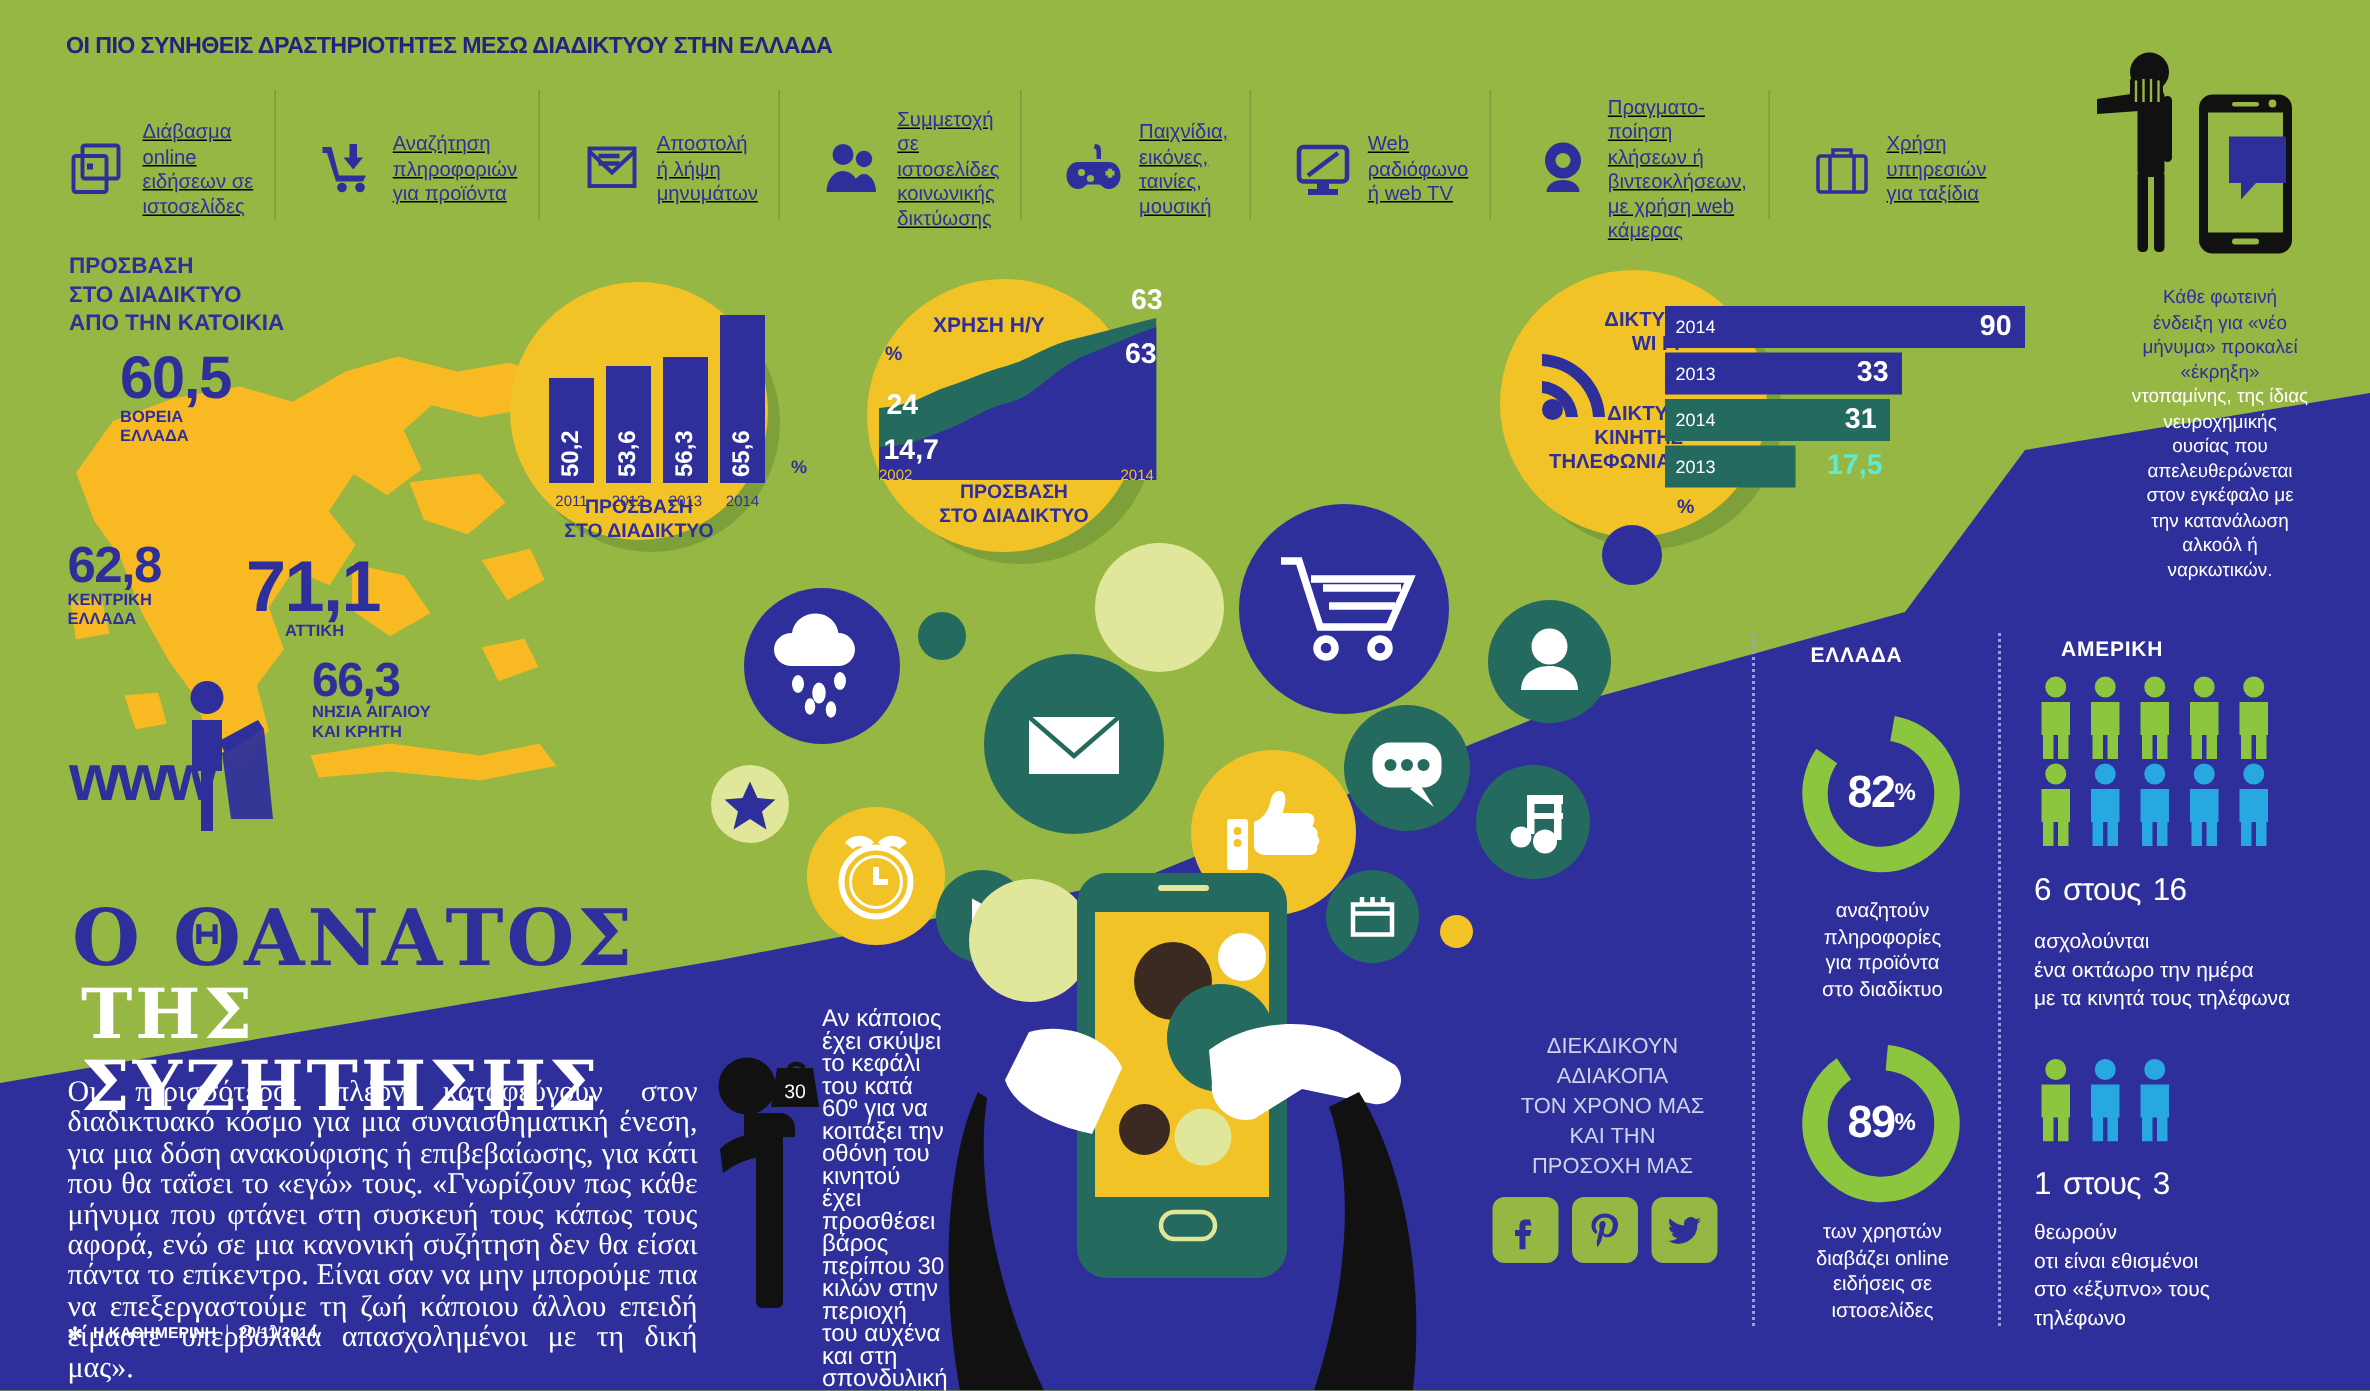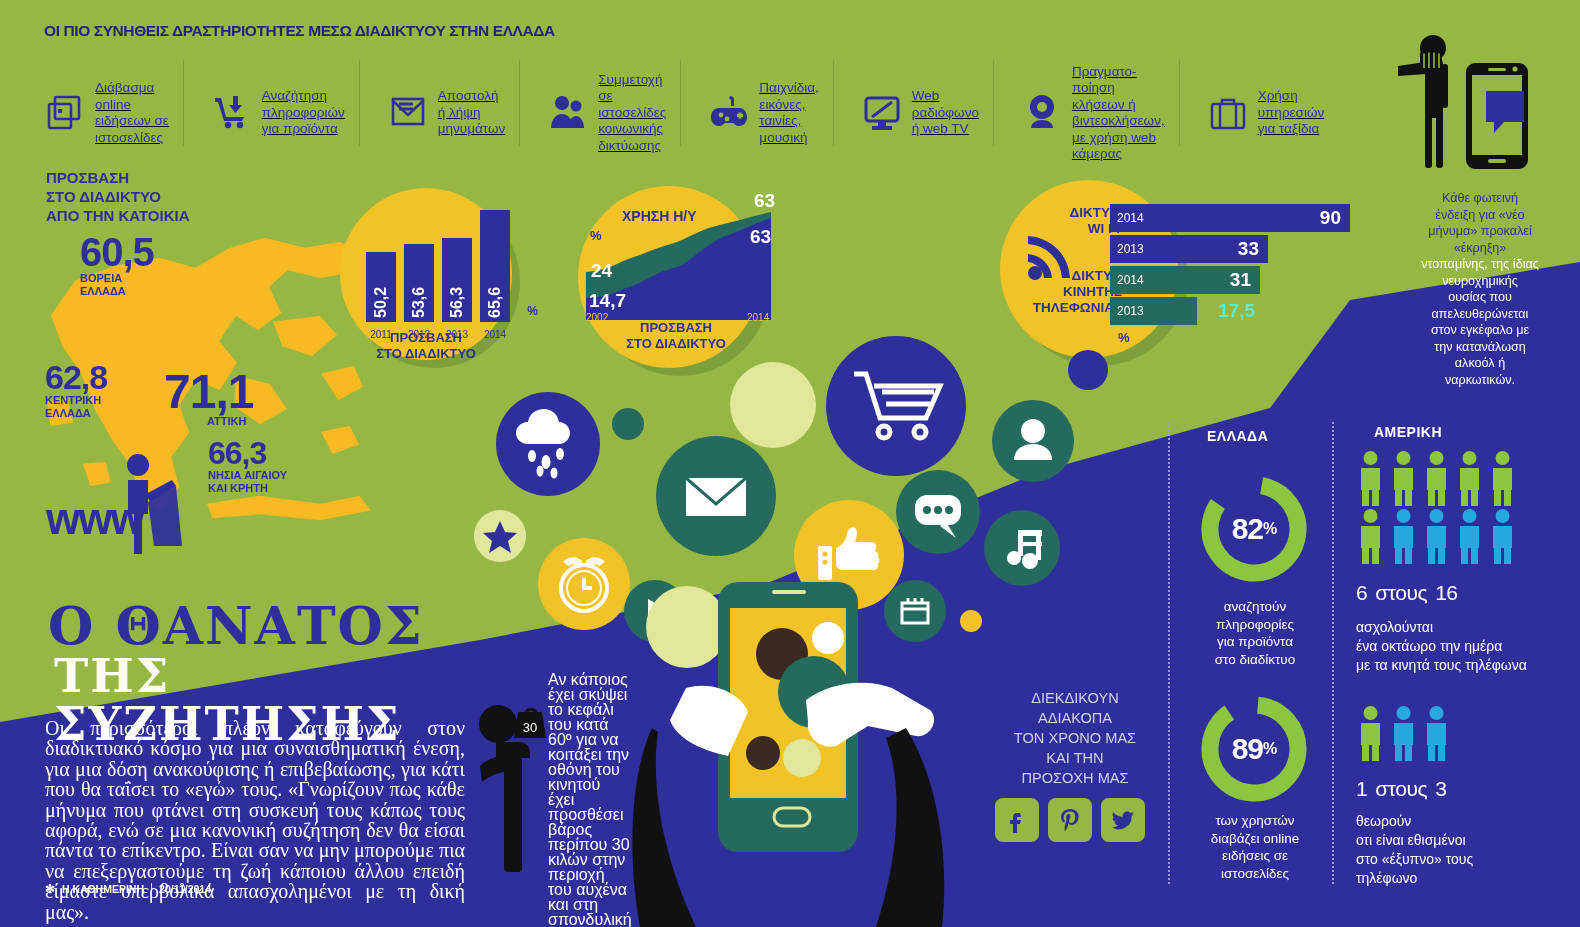--- a/index.html
+++ b/index.html
@@ -331,21 +331,21 @@
     </svg>
   </div>
 
   <div class="mapstat" style="left:80px; top:232px;">
     <div class="num" style="font-size:40px; line-height:40px;">60,5</div>
     <div class="lbl">ΒΟΡΕΙΑ
 ΕΛΛΑΔΑ</div>
   </div>
   <div class="mapstat" style="left:164px; top:325px;">
     <div class="num" style="font-size:48px; line-height:46px;margin-top:44px;">71,1</div>
-    <div class="lbl" style="margin-left:43px;">ΑΤΤΙΚΗ</div>
+    <div class="lbl" style="margin-left:26px;">ΑΤΤΙΚΗ</div>
   </div>
   <div class="mapstat" style="left:45px; top:360px;">
     <div class="num" style="font-size:34px; line-height:34px;">62,8</div>
     <div class="lbl">ΚΕΝΤΡΙΚΗ
 ΕΛΛΑΔΑ</div>
   </div>
   <div class="mapstat" style="left:208px; top:437px;">
     <div class="num" style="font-size:32px; line-height:32px;">66,3</div>
     <div class="lbl">ΝΗΣΙΑ ΑΙΓΑΙΟΥ
 ΚΑΙ ΚΡΗΤΗ</div>

